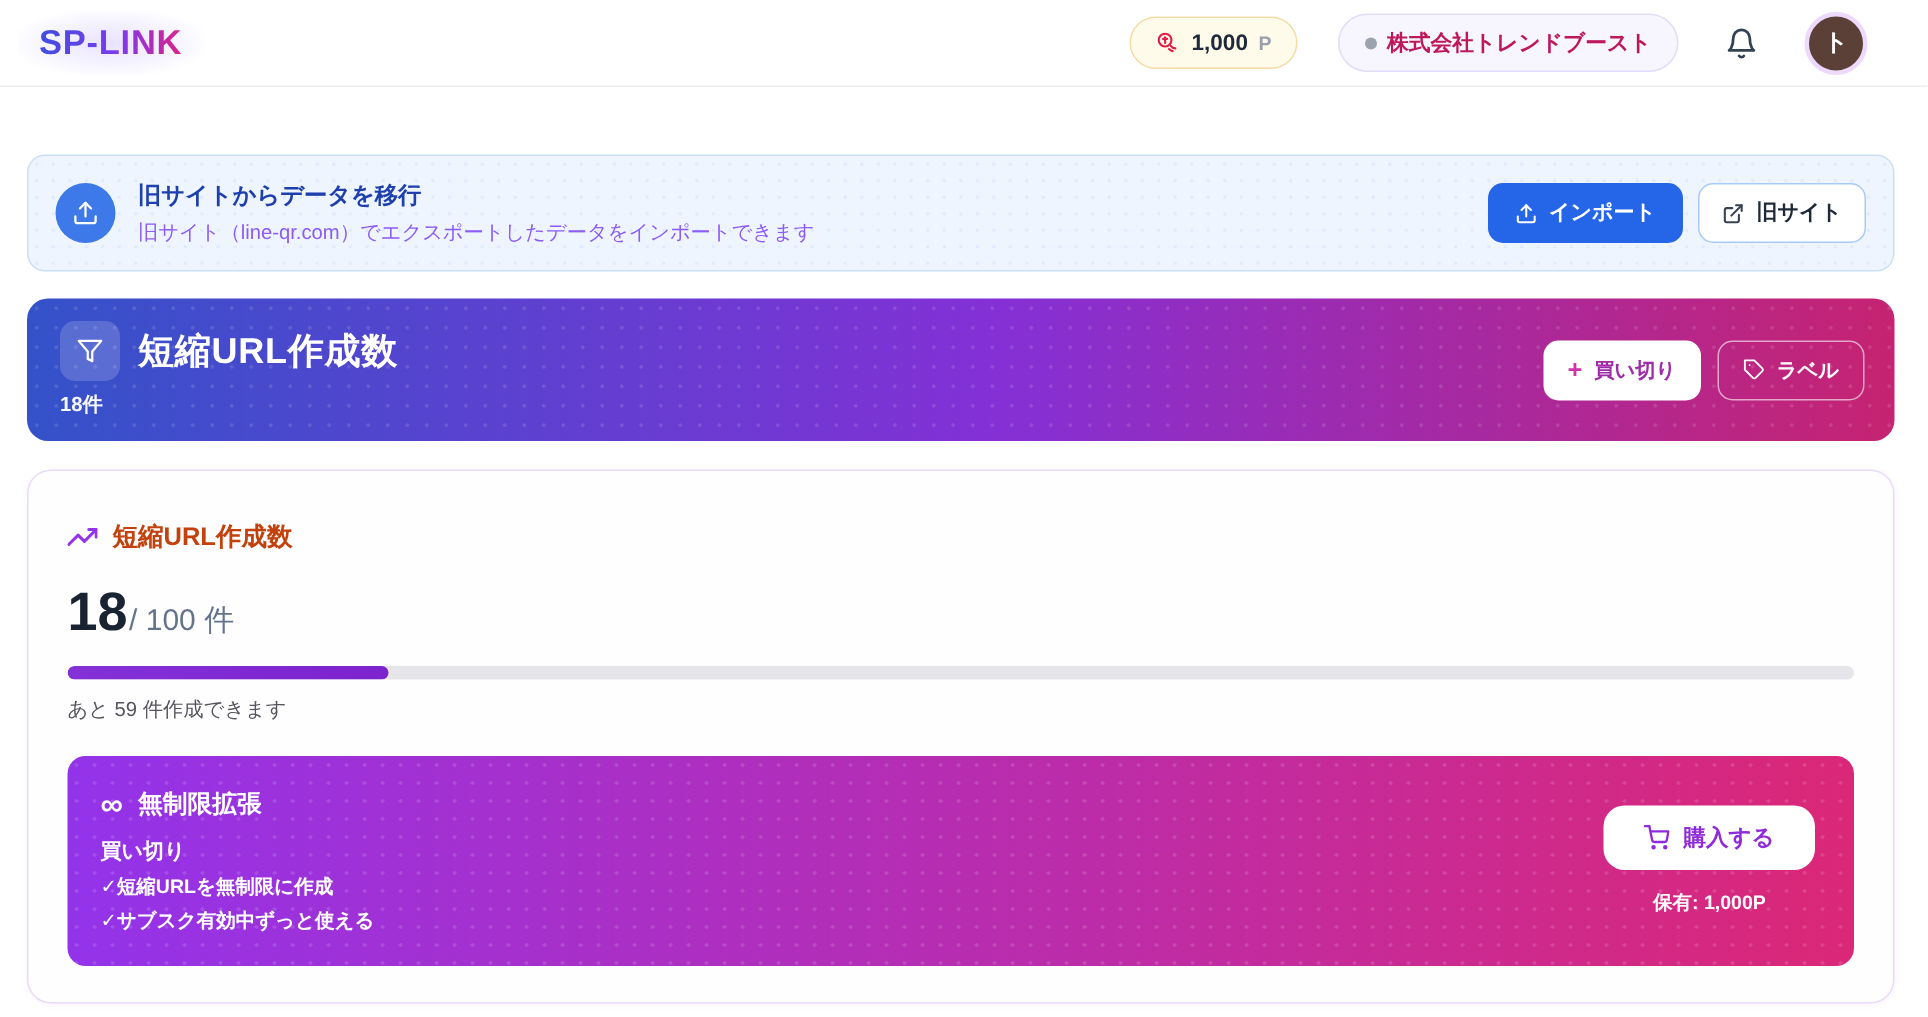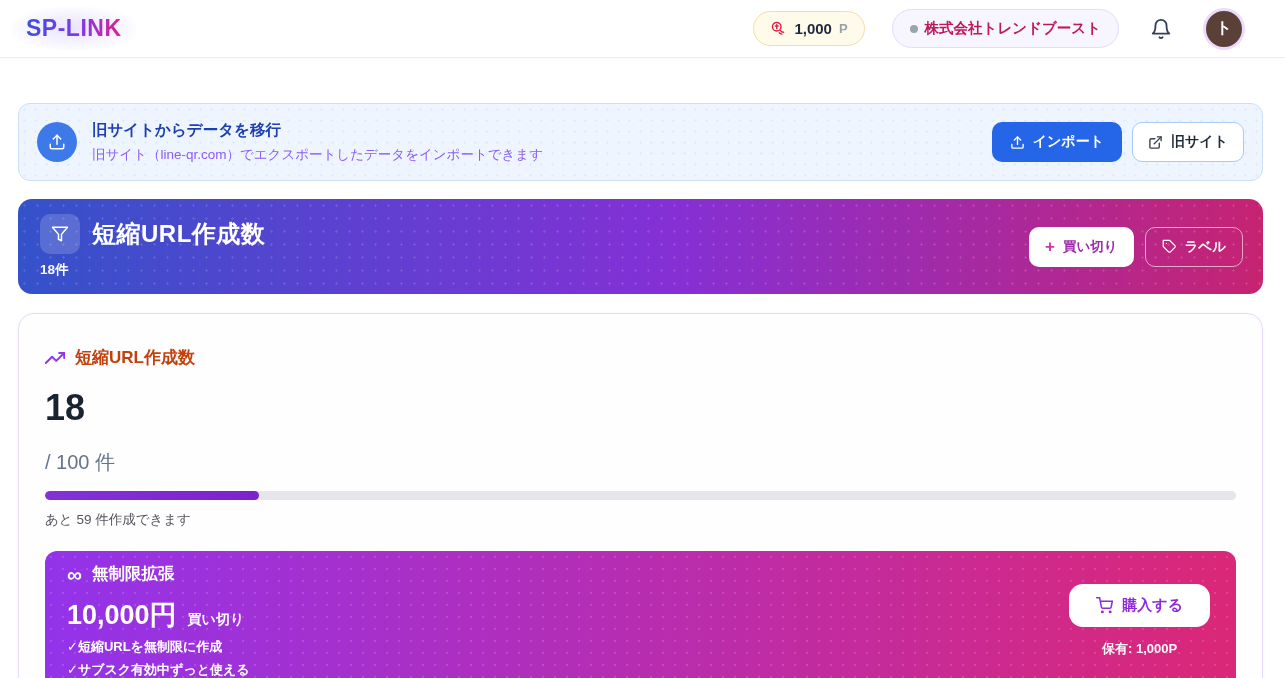--- a/index.html
+++ b/index.html
@@ -165,21 +165,21 @@
     background: #fffeff;
     border: 1px solid #e8dbf7;
     border-radius: 16px;
     padding: 32px 26px 24px;
     box-shadow: 0 1px 4px rgba(139,92,246,.07);
     margin-bottom: 26px;
   }
   .stats-title-row { display: flex; align-items: center; gap: 10px; }
   .stats-title-row svg { width: 20px; height: 20px; stroke: #9333ea; }
   .stats-title { font-size: 17px; font-weight: 800; color: #c2410c; }
-  .stats-number { margin-top: 18px; display: flex; align-items: baseline; gap: 20px; flex-direction: column; }
+  .stats-number { margin-top: 18px; display: flex; align-items: baseline; gap: 1px; }
   .stats-number .big { font-size: 36px; font-weight: 800; color: #1a2332; }
   .stats-number .rest { font-size: 20px; color: #64748b; }
   .progress {
     margin-top: 15px; height: 9px; border-radius: 999px;
     background: #e6e6ea; overflow: hidden; cursor: default;
   }
   .progress-fill { height: 100%; border-radius: 999px; background: linear-gradient(90deg,#8431d8,#7c22ce); }
   .remaining { margin-top: 11px; font-size: 13.5px; color: #55555e; }
 
   
@@ -333,21 +333,20 @@
     </div>
     <div class="remaining">あと 59 件作成できます</div>
 
     <div class="promo">
       <div class="promo-left">
         <div class="promo-title-row">
           <span class="inf">∞</span>
           <span class="promo-title">無制限拡張</span>
         </div>
         <div class="promo-price-row">
-          <span class="price">10,000円</span>
           <span class="price-note">買い切り</span>
         </div>
         <div class="feature">✓短縮URLを無制限に作成</div>
         <div class="feature">✓サブスク有効中ずっと使える</div>
       </div>
       <div class="promo-right">
         <button class="btn-buy">
           <svg viewBox="0 0 24 24" fill="none" stroke-width="2.2" stroke-linecap="round" stroke-linejoin="round">
             <circle cx="9" cy="21" r="1"></circle>
               <circle cx="20" cy="21" r="1"></circle>

